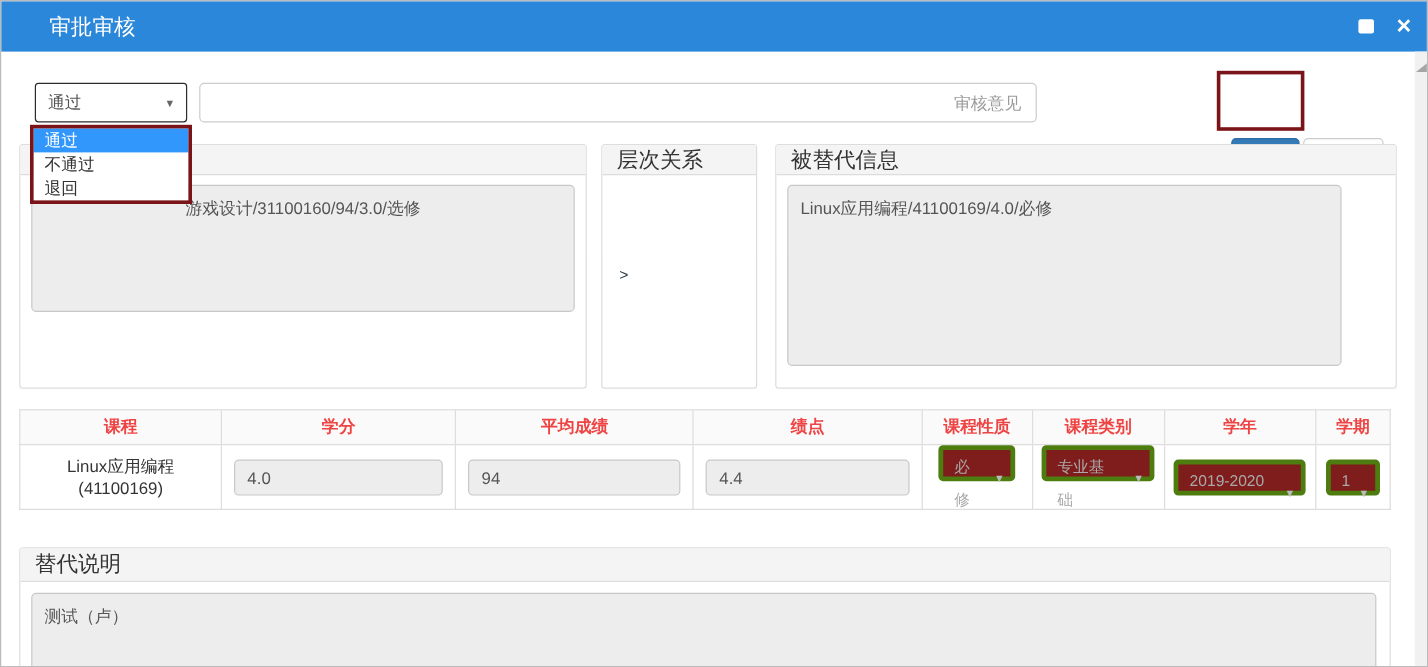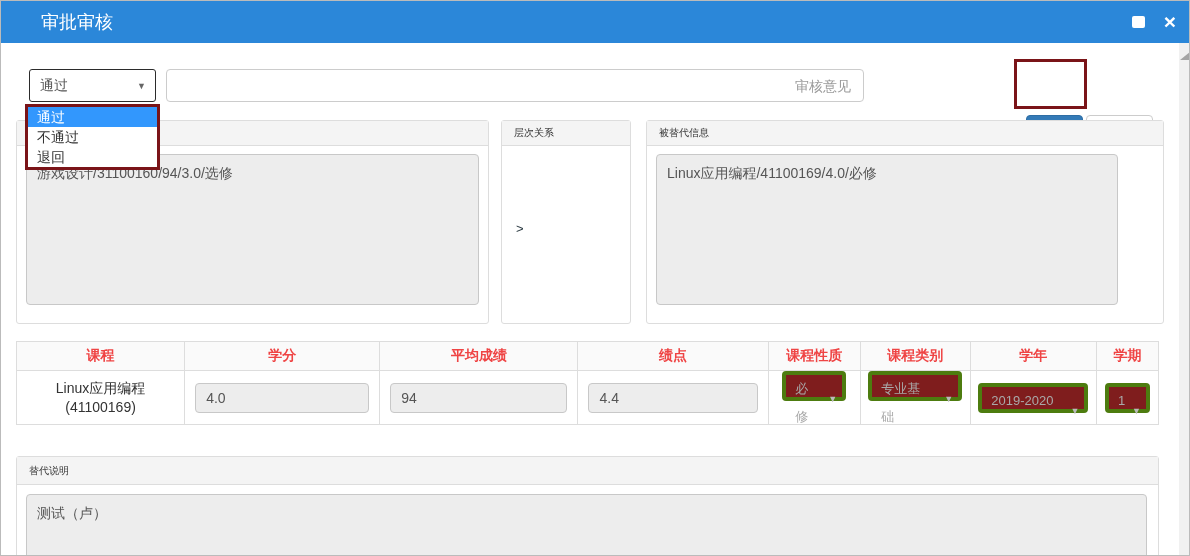--- a/index.html
+++ b/index.html
@@ -34,23 +34,23 @@
   
   .dropdown-list { position: absolute; left: 27px; top: 106px; width: 129px; background: #fff; z-index: 40; }
   .dd-item { height: 20px; line-height: 20px; padding-left: 9px; font-size: 14px; color: #333; cursor: pointer; }
   .dd-item.selected { background: #3297fd; color: #fff; }
 
   
   .panel { position: absolute; background: #fff; border: 1px solid #ddd; border-radius: 3px; }
   .panel-a { left: 15px; top: 119px; width: 473px; height: 204px; }
   .panel-b { left: 500px; top: 119px; width: 130px; height: 204px; }
   .panel-c { left: 645px; top: 119px; width: 518px; height: 204px; }
-  .panel-head { height: 25px; background: #f4f4f4; border-bottom: 1px solid #ddd; line-height: 24px; padding-left: 12px; font-size: 10px; color: #333; }
+  .panel-head { height: 25px; background: #f4f4f4; border-bottom: 1px solid #ddd; line-height: 24px; padding-left: 12px; font-size: 18px; color: #333; }
   .gray-box { position: absolute; background: #ededed; border: 1px solid #c8c8c8; border-radius: 4px; font-size: 14px; color: #555; padding: 8px 10px; line-height: 20px; }
-  .box-a { left: 9px; top: 33px; width: 453px; height: 151px; }
+  .box-a { left: 9px; top: 33px; width: 453px; height: 106px; text-align: center; }
   .box-c { left: 9px; top: 33px; width: 462px; height: 151px; }
   .relation-sym { position: absolute; left: 14px; top: 100px; font-size: 13px; color: #2b3a42; }
 
   
   .course-table { position: absolute; left: 15px; top: 340px; width: 1143px; border-collapse: collapse; table-layout: fixed; font-size: 14px; }
   .course-table th, .course-table td { border: 1px solid #ddd; text-align: center; vertical-align: middle; }
   .course-table th { height: 29px; background: #fafafa; font-weight: 700; color: #ef4444; }
   .course-table td { height: 50px; color: #333; }
   .cell-input { margin: 0 auto; height: 30px; background: #ededed; border: 1px solid #c8c8c8; border-radius: 4px; line-height: 28px; padding-left: 10px; text-align: left; color: #555; width: calc(100% - 20px); }
   .mini-select { position: relative; display: inline-block; height: 30px; background: #7f1d1d; border: 4px solid #4d7c0f; border-radius: 4px; line-height: 28px; padding: 0 28px 0 9px; text-align: left; color: #a9a9a9; font-size: 13px; }

